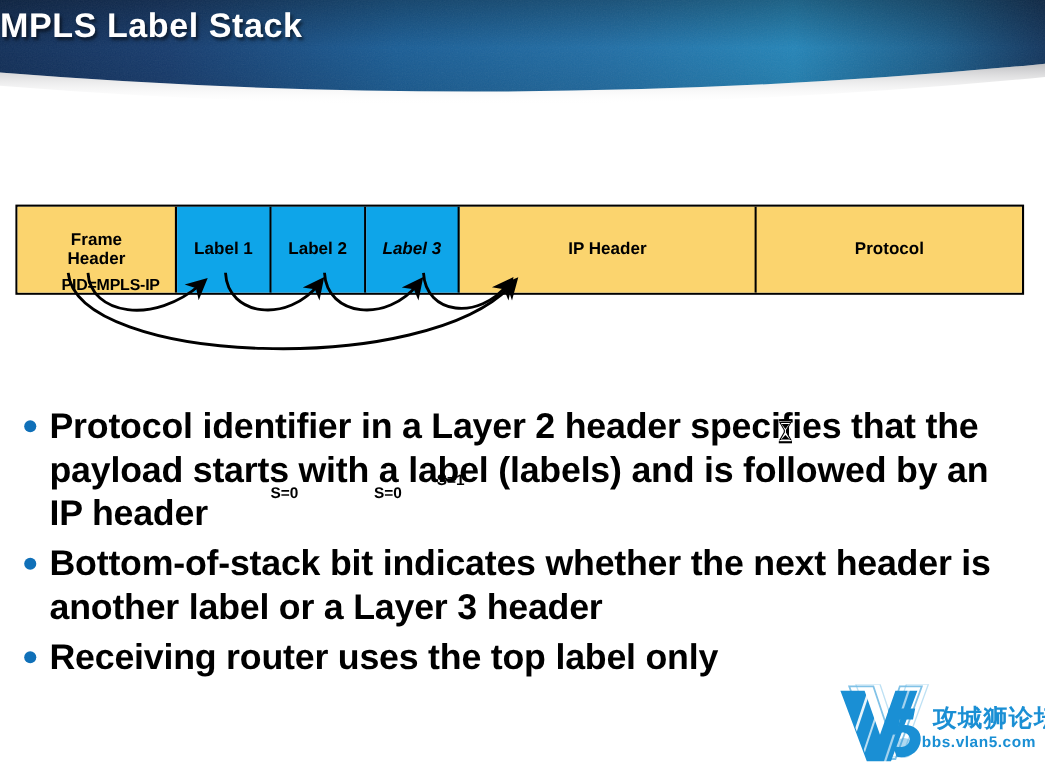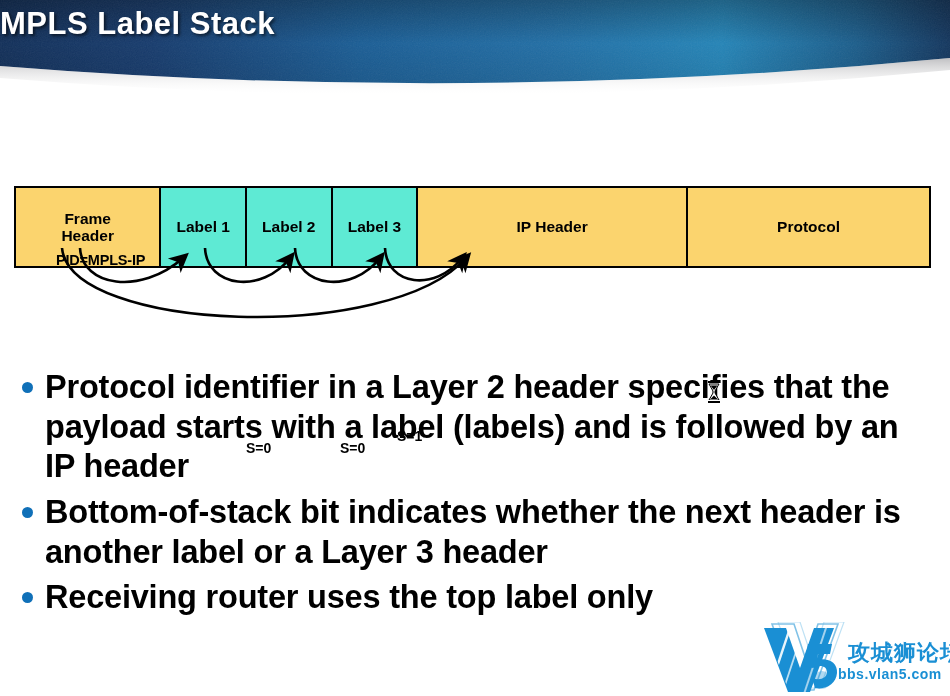--- a/index.html
+++ b/index.html
@@ -63,21 +63,21 @@
     font-weight: bold;
     font-size: 15.5px;
     color: #000000;
     line-height: 1.12;
     box-sizing: border-box;
     border-right: 2px solid #000000;
     white-space: pre-line;
   }
   .cell:last-child { border-right: none; }
   .cell.yellow { background: #FBD46E; }
-  .cell.blue   { background: #5eead4; }
+  .cell.blue   { background: #0ea5e9; }
 
   .arrows-svg {
     position: absolute;
     left: 0; top: 96px;
     width: 950px;
     height: 108px;
   }
   .arrow-label {
     position: absolute;
     font-family: "Liberation Sans", sans-serif;
@@ -204,21 +204,21 @@
   <div class="banner-title">MPLS Label Stack</div>
 </div>
 
 <div class="diagram">
 
   <div class="packet-strip">
     <div class="cell yellow" style="width:146px;">Frame
 Header</div>
     <div class="cell blue" style="width:86px;">Label 1</div>
     <div class="cell blue" style="width:86px;">Label 2</div>
-    <div class="cell blue" style="width:86px;">Label 3</div>
+    <div class="cell blue" style="width:86px;font-style:italic;">Label 3</div>
     <div class="cell yellow" style="width:271px;">IP Header</div>
     <div class="cell yellow" style="width:242px;">Protocol</div>
   </div>
 
   <svg class="arrows-svg" viewBox="0 0 950 108">
     <defs>
       <marker id="ah" markerWidth="9" markerHeight="9" refX="5" refY="4.5" orient="auto" markerUnits="strokeWidth">
         <path d="M0.5,0.8 L8,4.5 L0.5,8.2 L2.6,4.5 Z" fill="#000000"></path>
       </marker>
     </defs>

